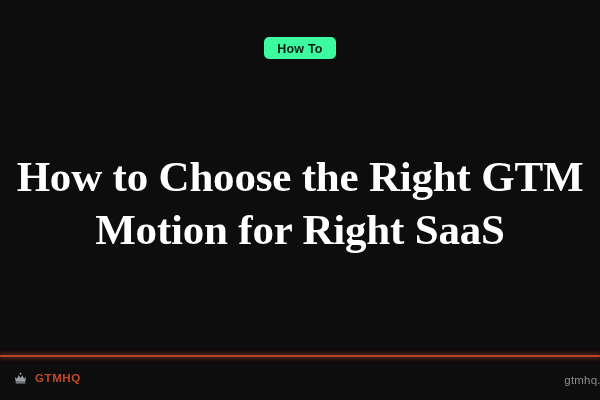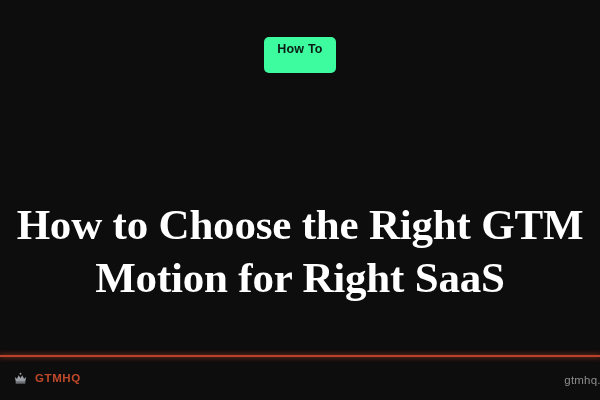--- a/index.html
+++ b/index.html
@@ -32,36 +32,35 @@
     align-items: center;
   }
   .badge {
     background: #3dfca0;
     color: #0b1d14;
     font-family: "Liberation Sans", sans-serif;
     font-size: 12.5px;
     font-weight: 700;
     letter-spacing: 0.2px;
     line-height: 1;
-    padding: 6px 13px 17px 13px;
+    padding: 6px 13px 3px 13px;
     border-radius: 5px;
     white-space: nowrap;
   }
 
   
   .title-wrap {
     position: absolute;
     top: 150px;
     left: 0;
     width: 600px;
     display: flex;
     flex-direction: column;
     align-items: center;
     justify-content: center;
-    margin-top: 48px;
   }
   .title-line {
     color: #ffffff;
     font-family: "Liberation Serif", "DejaVu Serif", serif;
     font-weight: 700;
     font-size: 43px;
     line-height: 53px;
     letter-spacing: -0.2px;
     white-space: nowrap;
     text-align: center;

